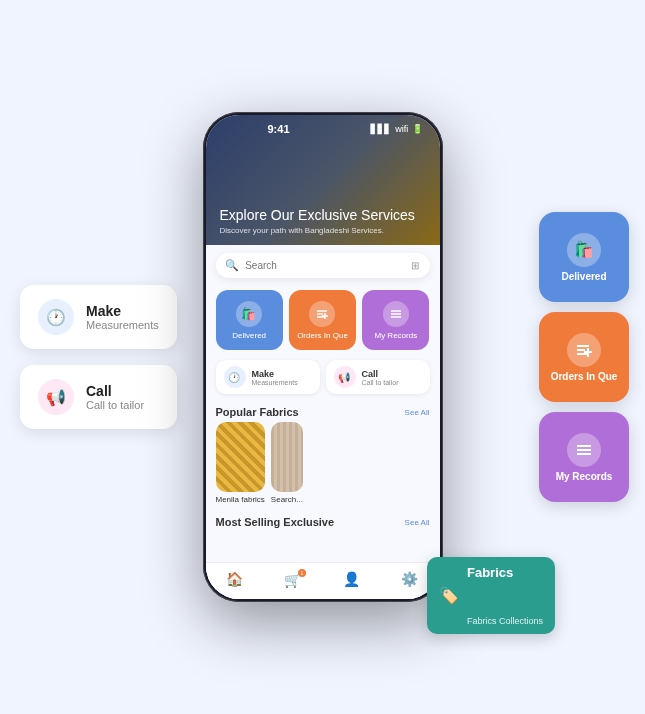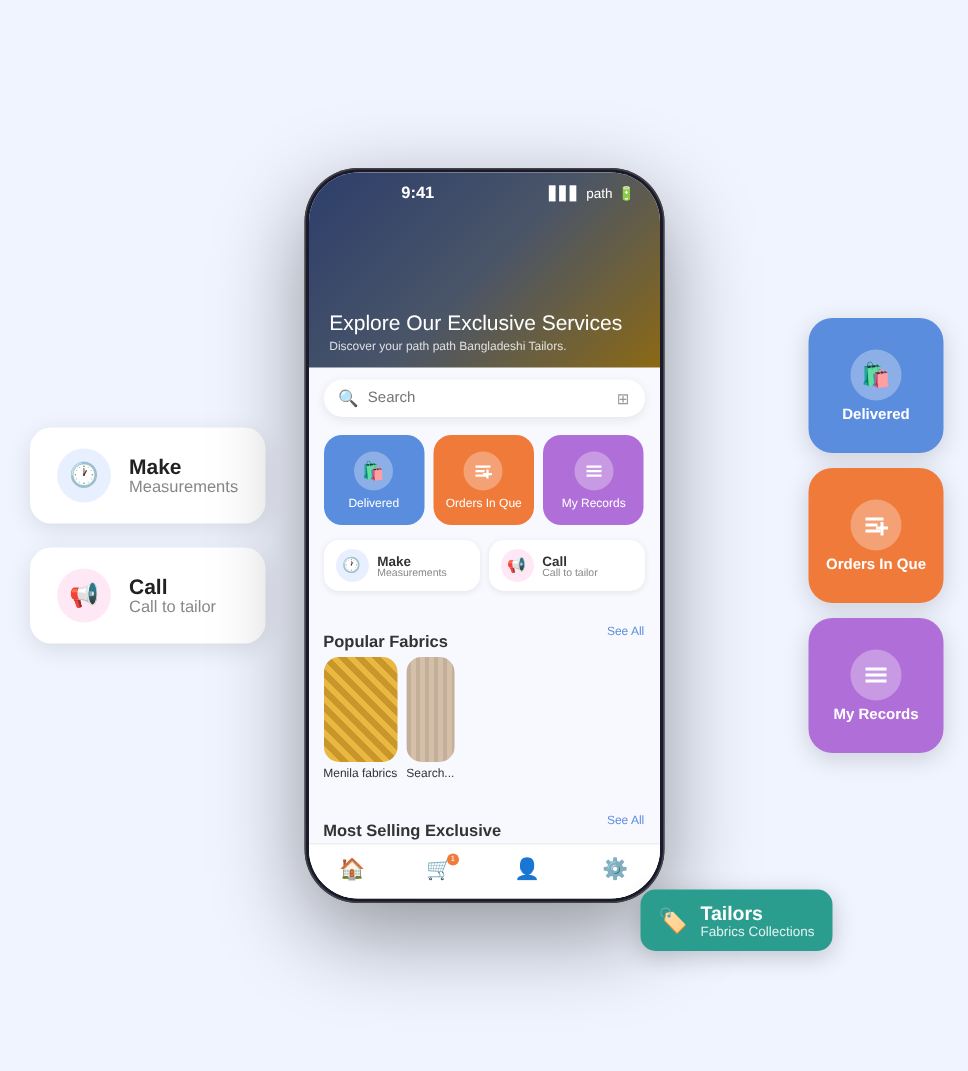--- a/index.html
+++ b/index.html
@@ -226,21 +226,20 @@
       display: flex;
       justify-content: space-between;
       align-items: center;
       padding: 6px 10px 4px;
     }
 
     .section-header h3 {
       font-size: 11px;
       font-weight: 700;
       color: #333;
-      margin-top: 16px;
     }
 
     .section-header a {
       font-size: 8px;
       color: #5b8dde;
       text-decoration: none;
     }
 
     .fabric-row {
       display: flex;
@@ -420,20 +419,21 @@
 
     .popular-tag .tag-text h4 {
       font-size: 13px;
       font-weight: 700;
       color: #fff;
     }
 
     .popular-tag .tag-text p {
       font-size: 9px;
       color: rgba(255,255,255,0.85);
+      margin-top: 36px;
     }
 
     .fabric-yellow-pattern {
       background: repeating-linear-gradient(
         45deg,
         #c8962a,
         #c8962a 4px,
         #e8b840 4px,
         #e8b840 8px
       );
@@ -471,27 +471,27 @@
 
 <div class="phone-wrapper">
   <div class="phone-outer">
     <div class="phone-inner">
 
       <div class="hero">
         <div class="status-bar">
           <span class="status-time">9:41</span>
           <div class="status-icons">
             <span>▋▋▋</span>
-            <span>path</span>
+            <span>wifi</span>
             <span>🔋</span>
           </div>
         </div>
         <div class="hero-text">
           <h2>Explore Our Exclusive Services</h2>
-          <p>Discover your path path Bangladeshi Tailors.</p>
+          <p>Discover your path with Bangladeshi Services.</p>
         </div>
       </div>
 
       <div class="app-content">
 
         <div class="search-bar">
           <span class="search-icon-inner">🔍</span>
           <input type="text" placeholder="Search" style="">
           <span class="filter-icon">⊞</span>
         </div>
@@ -611,16 +611,16 @@
         <line x1="2" y1="13" x2="16" y2="13" stroke="white" stroke-width="2"></line>
       </svg>
     </div>
     <span class="fr-label">My Records</span>
   </div>
 </div>
 
 <div class="popular-tag">
   <span class="tag-icon">🏷️</span>
   <div class="tag-text">
-    <h4>Tailors</h4>
+    <h4>Fabrics</h4>
     <p>Fabrics Collections</p>
   </div>
 </div>
 
 </body></html>

